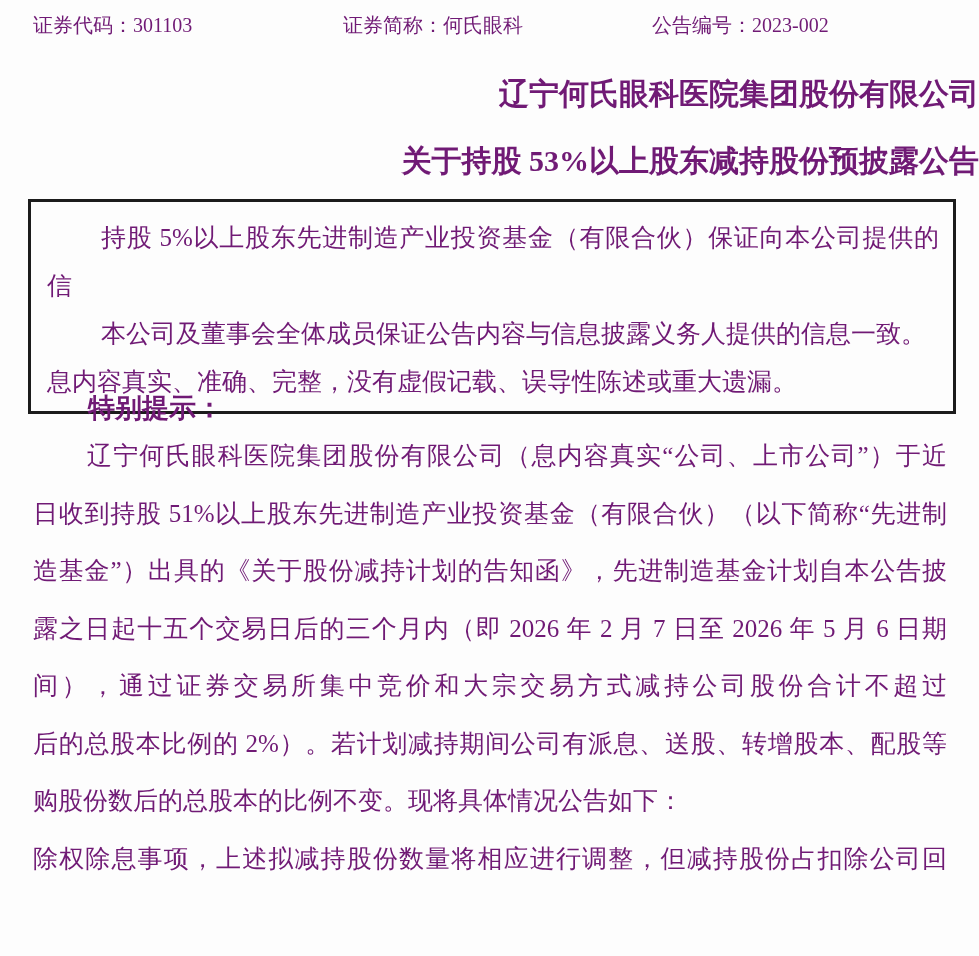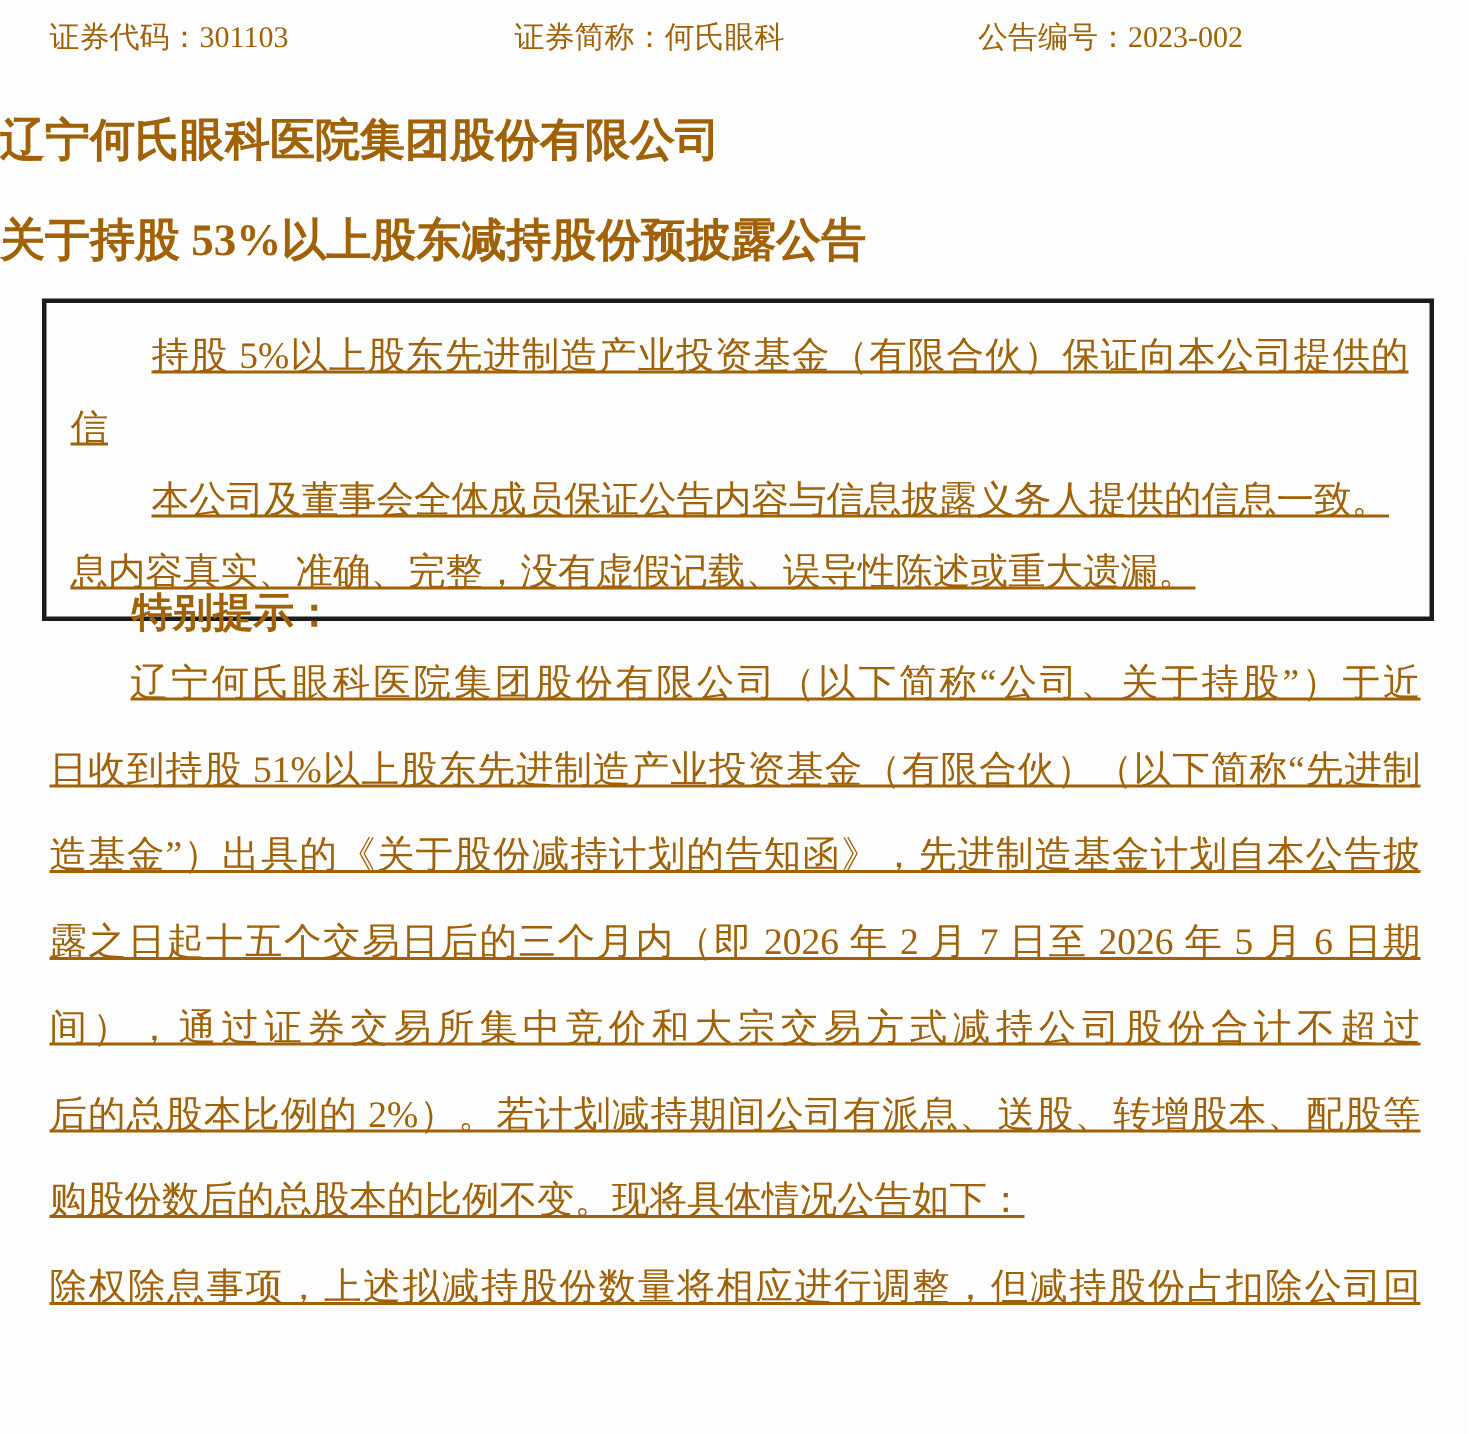--- a/index.html
+++ b/index.html
@@ -6,21 +6,21 @@
     margin: 0;
     padding: 0;
     background: #ffffff;
   }
   .page {
     position: relative;
     width: 979px;
     height: 956px;
     background: #fdfdfd;
     font-family: "Liberation Serif", "DejaVu Serif", serif;
-    color: #a16207;
+    color: #701a75;
     overflow: hidden;
   }
   
   .doc-header {
     position: absolute;
     top: 12px;
     left: 0;
     width: 100%;
     height: 26px;
     font-size: 20px;
@@ -29,21 +29,21 @@
   .doc-header .hitem { position: absolute; white-space: nowrap; }
   .hitem.code  { left: 33px; }
   .hitem.short { left: 343px; }
   .hitem.annno { left: 652px; }
 
   
   .title-line {
     position: absolute;
     left: 0;
     width: 100%;
-    text-align: left;
+    text-align: right;
     font-weight: bold;
     font-size: 30px;
     line-height: 36px;
     white-space: nowrap;
   }
   .title-1 { top: 76px; }
   .title-2 { top: 143px; }
 
   
   .statement-box {
@@ -76,21 +76,21 @@
   .body-text {
     position: absolute;
     top: 427px;
     left: 33px;
     width: 914px;
     font-size: 25px;
   }
   .body-text .tline { line-height: 57.5px; }
 
   
-  .tline { white-space: normal; text-decoration: underline; }
+  .tline { white-space: normal; }
   .tline.indent { text-indent: 54px; }
   .tline.just {
     text-align: justify;
     text-align-last: justify;
   }
 </style>
 </head>
 <body>
 
 <div class="page">
@@ -106,21 +106,21 @@
 
   <div class="statement-box">
       <div class="tline indent just">持股 5%以上股东先进制造产业投资基金（有限合伙）保证向本公司提供的信</div>
       <div class="tline indent">本公司及董事会全体成员保证公告内容与信息披露义务人提供的信息一致。</div>
       <div class="tline">息内容真实、准确、完整，没有虚假记载、误导性陈述或重大遗漏。</div>
     </div>
 
   <div class="special-tip">特别提示：</div>
 
   <div class="body-text">
-      <div class="tline indent just">辽宁何氏眼科医院集团股份有限公司（以下简称“公司、关于持股”）于近</div>
+      <div class="tline indent just">辽宁何氏眼科医院集团股份有限公司（息内容真实“公司、上市公司”）于近</div>
       <div class="tline just">日收到持股 51%以上股东先进制造产业投资基金（有限合伙）（以下简称“先进制</div>
       <div class="tline just">造基金”）出具的《关于股份减持计划的告知函》，先进制造基金计划自本公告披</div>
       <div class="tline just">露之日起十五个交易日后的三个月内（即 2026 年 2 月 7 日至 2026 年 5 月 6 日期</div>
       <div class="tline just">间），通过证券交易所集中竞价和大宗交易方式减持公司股份合计不超过</div>
       <div class="tline just">后的总股本比例的 2%）。若计划减持期间公司有派息、送股、转增股本、配股等</div>
       <div class="tline">购股份数后的总股本的比例不变。现将具体情况公告如下：</div>
       <div class="tline just">除权除息事项，上述拟减持股份数量将相应进行调整，但减持股份占扣除公司回</div>
     </div>
 
 </div>

